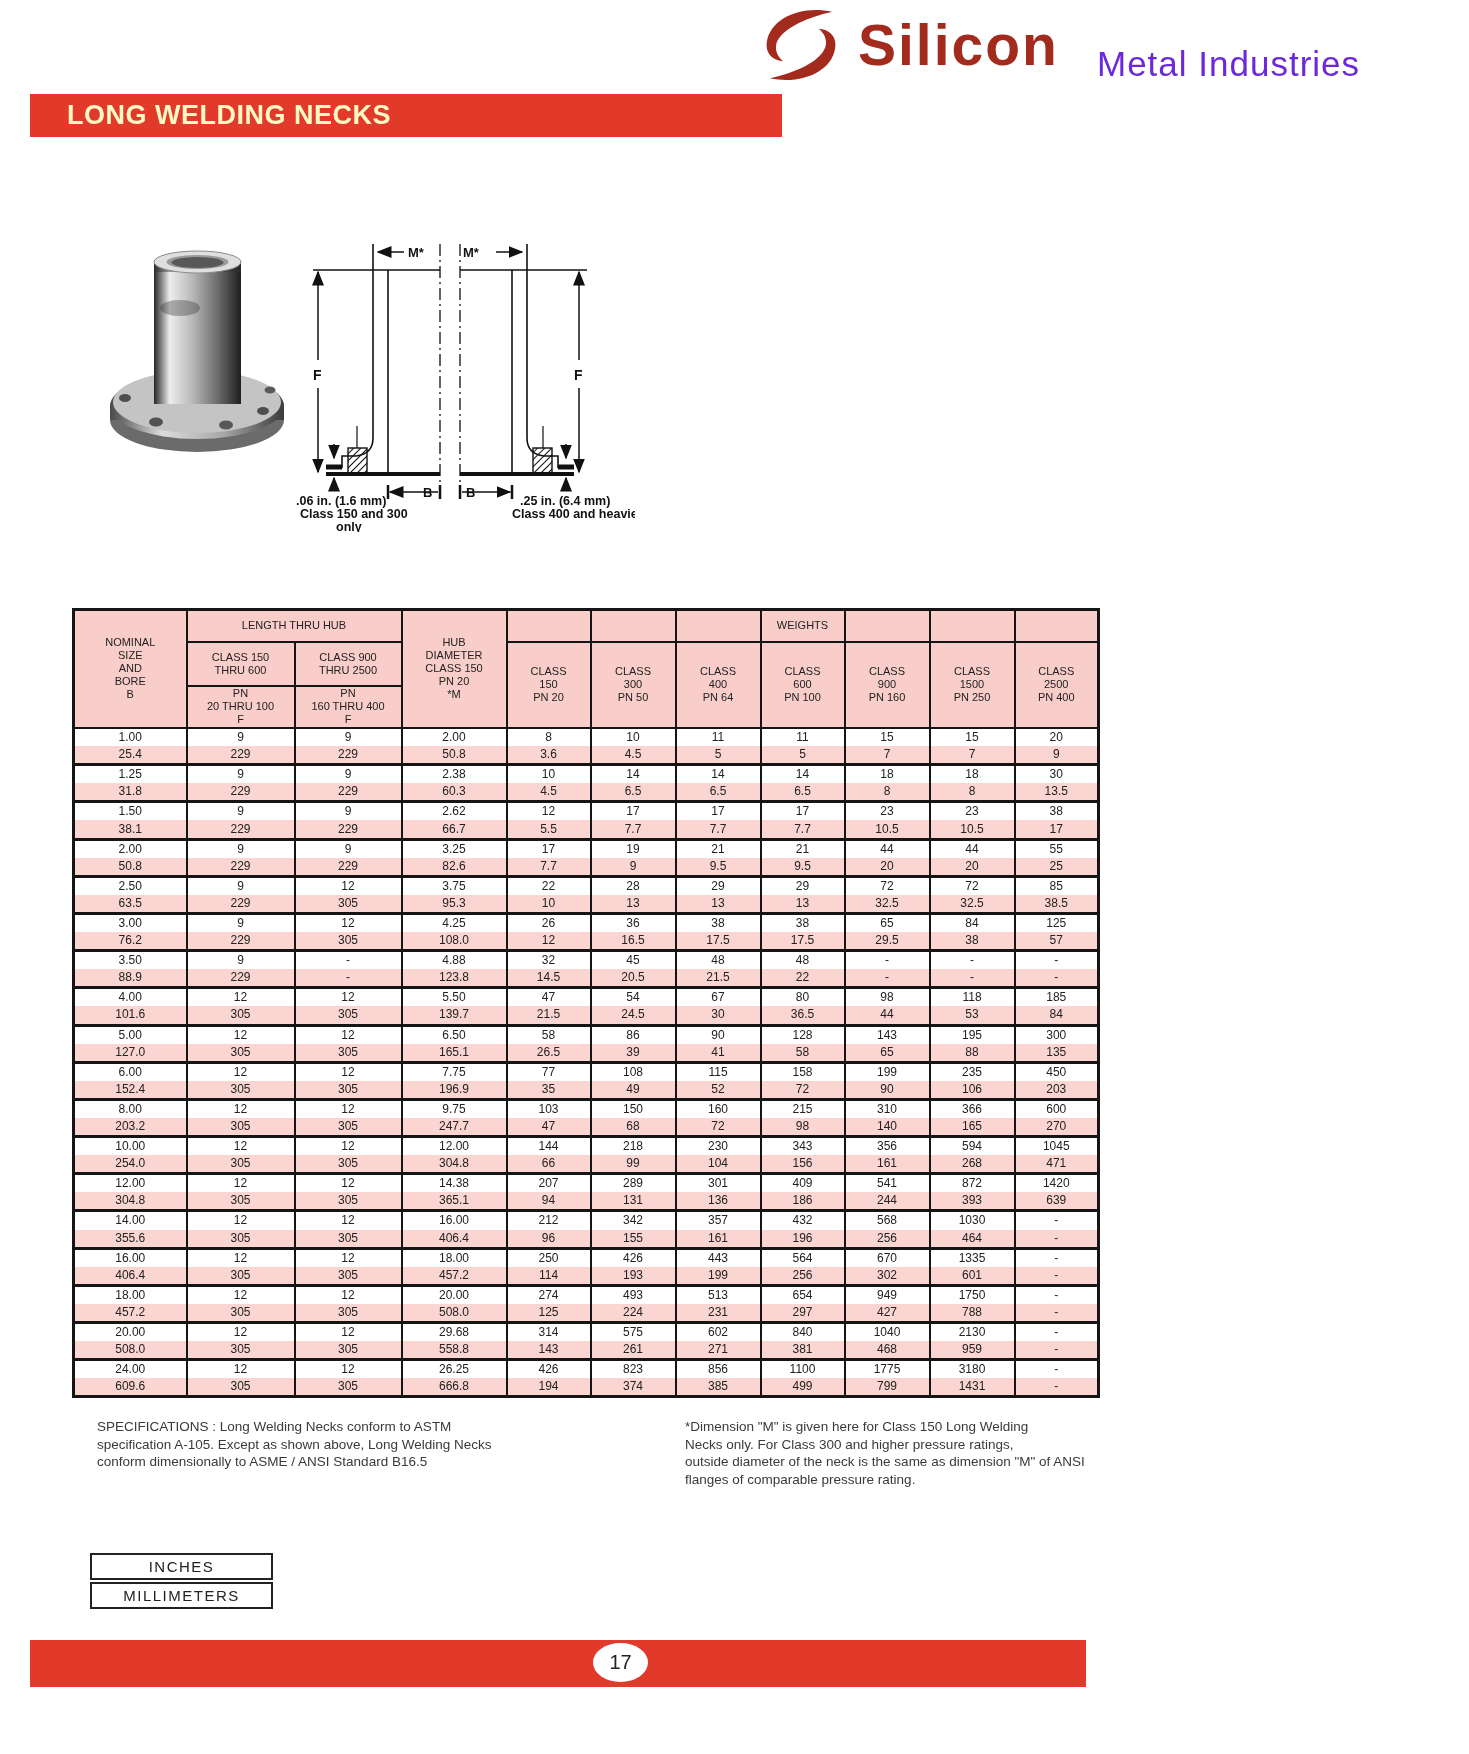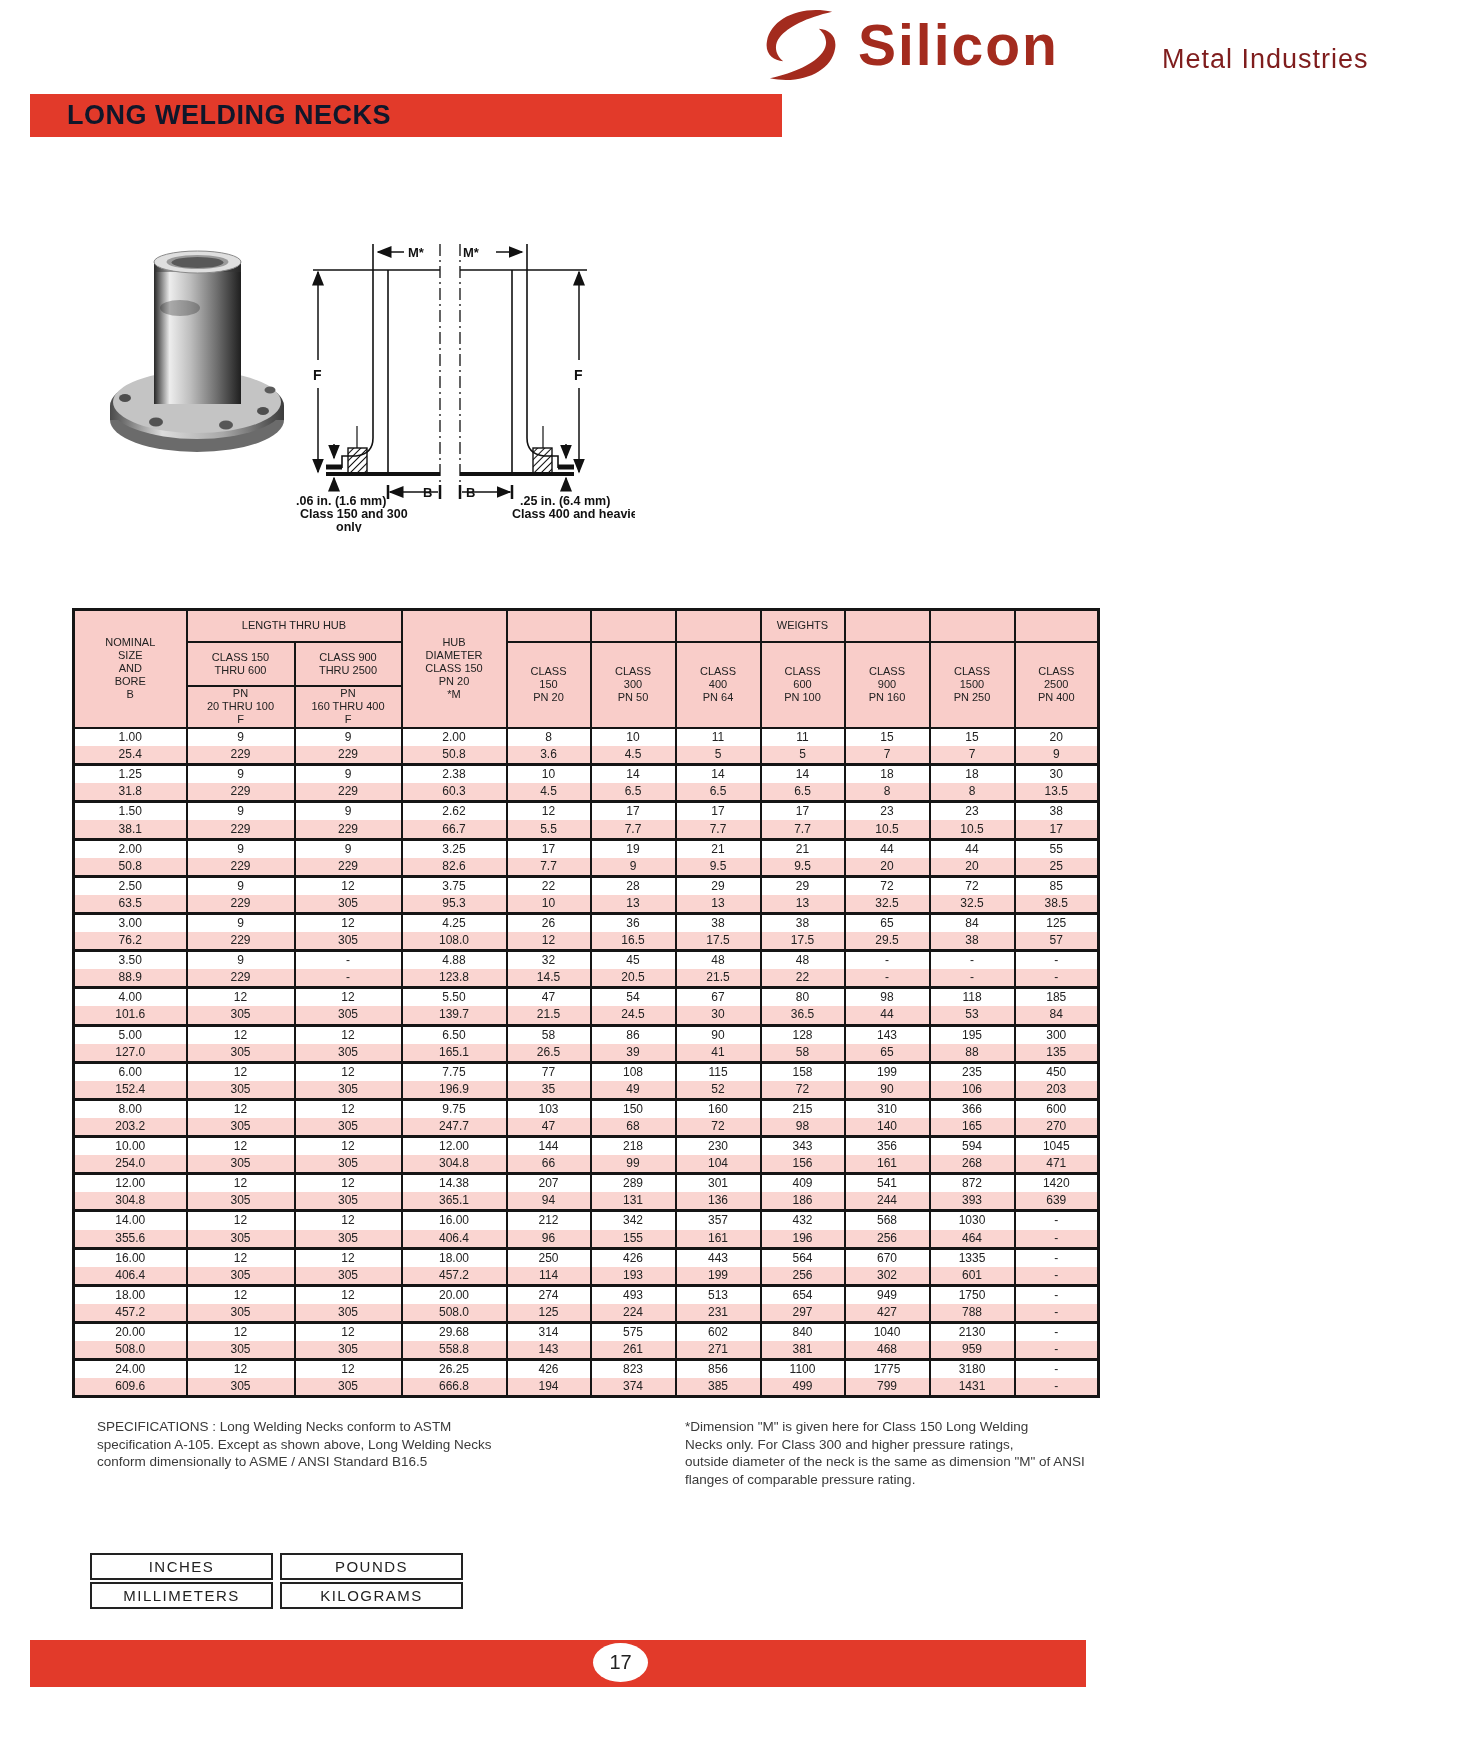--- a/index.html
+++ b/index.html
@@ -3,27 +3,27 @@
 <meta charset="utf-8">
 <style>
   html,body{margin:0;padding:0;background:#ffffff;}
   .page{position:relative;width:1469px;height:1754px;background:#fff;overflow:hidden;
         font-family:"Liberation Sans",sans-serif;color:#222;}
 
   
   .logo-swirl{position:absolute;left:753px;top:8px;}
   .brand-name{position:absolute;left:858px;top:12px;font-size:57px;font-weight:bold;
               letter-spacing:2px;color:#a32b1e;}
-  .brand-tagline{position:absolute;left:1162px;top:44px;font-size:27px;font-weight:normal;
-              letter-spacing:1px;color:#7f1d1d;}
+  .brand-tagline{position:absolute;left:1097px;top:44px;font-size:35px;font-weight:normal;
+              letter-spacing:1px;color:#6d28d9;}
 
   
   .title-bar{position:absolute;left:30px;top:94px;width:752px;height:43px;background:#e23a2a;
              display:flex;align-items:center;box-sizing:border-box;padding-left:37px;}
-  .title-bar span{color:#0f172a;font-size:27px;font-weight:bold;letter-spacing:.5px;}
+  .title-bar span{color:#fef9c3;font-size:27px;font-weight:bold;letter-spacing:.5px;}
 
   
   .photo{position:absolute;left:108px;top:238px;}
   .drawing{position:absolute;left:290px;top:200px;}
   .drawing text{font-family:"Liberation Sans",sans-serif;fill:#111;}
 
   
   table.dims{position:absolute;left:72px;top:608px;width:1025px;border-collapse:collapse;
              table-layout:fixed;border:3px solid #151515;}
   table.dims th,table.dims td{border:2px solid #151515;text-align:center;vertical-align:middle;
@@ -720,24 +720,20 @@
     <div>*Dimension "M" is given here for Class 150 Long Welding</div>
     <div>Necks only. For Class 300 and higher pressure ratings,</div>
     <div>outside diameter of the neck is the same as dimension "M" of ANSI</div>
     <div>flanges of comparable pressure rating.</div>
   </div>
 
   <div class="legend-box" style="left:80px;top:1553px;">
     <div class="legend-cell">INCHES</div>
     <div class="legend-cell">MILLIMETERS</div>
   </div>
-  <div class="legend-box" style="left:270px;top:1553px;">
-    <div class="legend-cell">POUNDS</div>
-    <div class="legend-cell">KILOGRAMS</div>
-  </div>
 
   <div class="page-bar">
     <div class="page-oval">
       <span>17</span>
     </div>
   </div>
 
 </div>
 
 </body></html>

